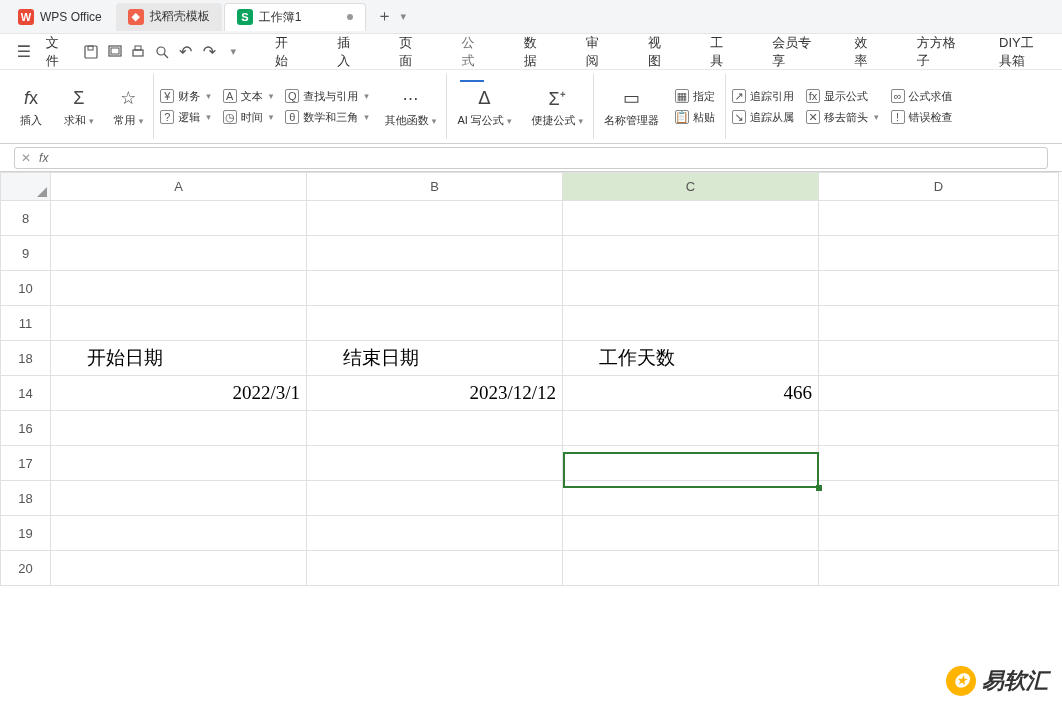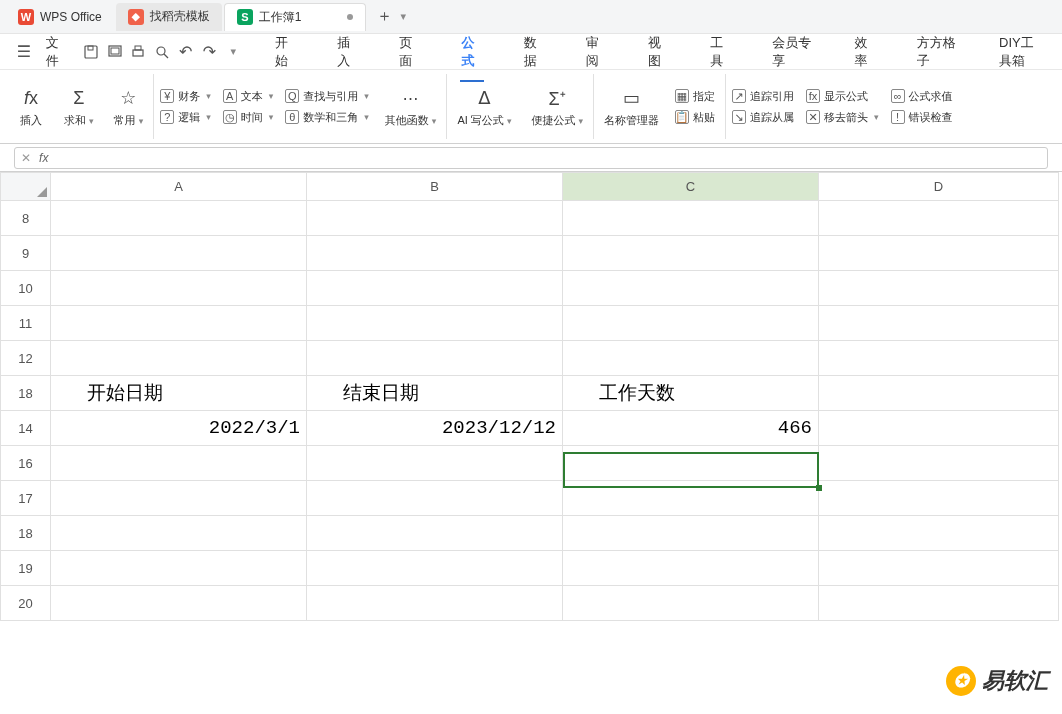--- a/index.html
+++ b/index.html
@@ -13,21 +13,21 @@
 .tab-plus { margin-left:8px; font-size:16px; color:#555; cursor:pointer; }
 .icon-box { width:16px; height:16px; display:inline-flex; align-items:center; justify-content:center; font-size:11px; border-radius:3px; }
 .icon-red { background:#e94a35; color:#fff; font-weight:bold; }
 .icon-orange { background:#f0624a; color:#fff; }
 .icon-green { background:#0aa45f; color:#fff; font-weight:bold; }
 .menubar { height:36px; background:#fff; display:flex; align-items:center; padding:0 14px; gap:4px; border-bottom:1px solid #e8e8e8; }
 .menu-icon { width:22px; height:22px; display:flex; align-items:center; justify-content:center; color:#555; cursor:pointer; }
 .file-btn { font-size:13px; color:#333; padding:0 8px; cursor:pointer; }
 .menu-tabs { display:flex; margin-left:26px; gap:38px; font-size:13px; color:#333; }
 .menu-tab { cursor:pointer; padding:4px 2px; }
-.menu-tab.active { color:#3b82f6; font-weight:700; position:relative; }
+.menu-tab.active { color:#737373; font-weight:400; position:relative; }
 .menu-tab.active::after { content:""; position:absolute; bottom:-8px; left:0; right:0; height:2px; background:#2d6fd1; }
 .ribbon { height:74px; background:#fff; display:flex; align-items:center; padding:4px 8px; border-bottom:1px solid #d0d0d0; }
 .rgroup { display:flex; flex-direction:column; align-items:center; justify-content:center; padding:0 10px; height:100%; }
 .rgroup.sep { border-right:1px solid #e0e0e0; }
 .rbig { display:flex; flex-direction:column; align-items:center; gap:2px; cursor:pointer; font-size:11px; color:#333; }
 .rbig-icon { width:26px; height:26px; display:flex; align-items:center; justify-content:center; font-size:18px; color:#444; }
 .rsmall-col { display:flex; flex-direction:column; gap:6px; justify-content:center; height:100%; padding:0 6px; }
 .rsmall { display:flex; align-items:center; gap:4px; font-size:11px; color:#333; cursor:pointer; white-space:nowrap; }
 .rsmall-icon { width:14px; height:14px; display:inline-flex; align-items:center; justify-content:center; color:#555; font-size:11px; border:1px solid #888; border-radius:2px; }
 .rsmall .chev { margin-left:2px; color:#888; font-size:9px; }
@@ -39,21 +39,21 @@
 table.sheet { border-collapse:collapse; }
 table.sheet th, table.sheet td { border:1px solid #e0e0e0; background:#fff; }
 .colhdr { height:28px; background:#f5f6f7; font-size:13px; color:#555; font-weight:normal; text-align:center; }
 .colhdr.corner { width:50px; background:#f5f6f7; position:relative; }
 .colhdr.corner::after { content:""; position:absolute; right:3px; bottom:3px; border:5px solid transparent; border-bottom-color:#999; border-right-color:#999; }
 .colhdr.sel { background:#d9e8d0; }
 .rowhdr { width:50px; background:#f5f6f7; font-size:13px; color:#555; text-align:center; font-weight:normal; }
 .rowhdr.sel { background:#d9e8d0; }
 td.cell { height:35px; font-size:19px; font-family:SimSun,serif; padding:0 6px; color:#000; }
 td.cell.left { text-align:left;padding-left:36px; }
-td.cell.right { text-align:right;font-family:Liberation Mono, monospace; }
+td.cell.right { text-align:right; }
 .colA { width:256px; } .colB { width:256px; } .colC { width:256px; } .colD { width:240px; }
 .sel-border { position:absolute; border:2px solid #2e7d32; pointer-events:none; }
 .sel-handle { position:absolute; width:6px; height:6px; background:#2e7d32; pointer-events:none; }
 .watermark { position:absolute; right:14px; bottom:18px; display:flex; align-items:center; gap:6px; font-size:22px; font-weight:bold; color:#333; font-style:italic; }
 .wm-icon { width:30px; height:30px; border-radius:50%; background:#ffb400; display:flex; align-items:center; justify-content:center; color:#fff; font-size:18px; }
 svg { display:block; }
 </style>
 </head>
 <body>
 
@@ -283,27 +283,20 @@
           <td class="cell"></td>
         </tr>
   <tr>
           <th class="rowhdr">11</th>
           <td class="cell"></td>
           <td class="cell"></td>
           <td class="cell"></td>
           <td class="cell"></td>
         </tr>
   <tr>
-          <th class="rowhdr">12</th>
-          <td class="cell"></td>
-          <td class="cell"></td>
-          <td class="cell"></td>
-          <td class="cell"></td>
-        </tr>
-  <tr>
           <th class="rowhdr">18</th>
     <td class="cell left">开始日期</td>
     <td class="cell left">结束日期</td>
     <td class="cell left">工作天数</td>
     <td class="cell"></td>
         </tr>
   <tr>
           <th class="rowhdr">14</th>
     <td class="cell right">2022/3/1</td>
     <td class="cell right">2023/12/12</td>

